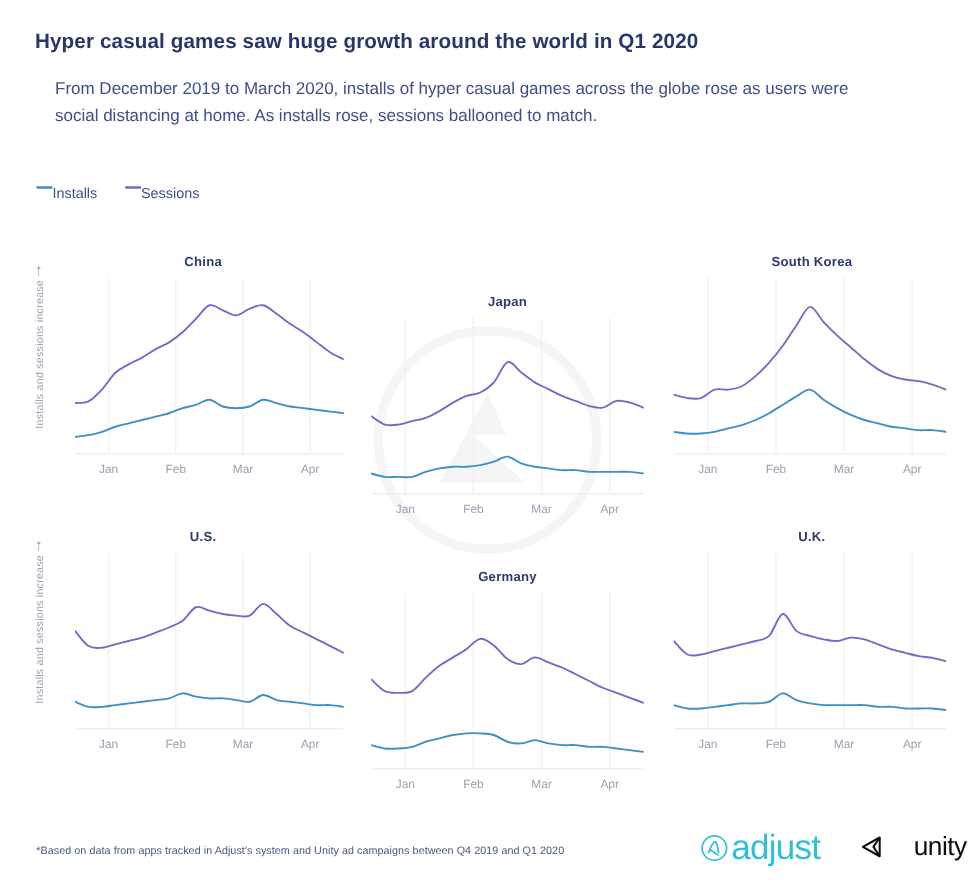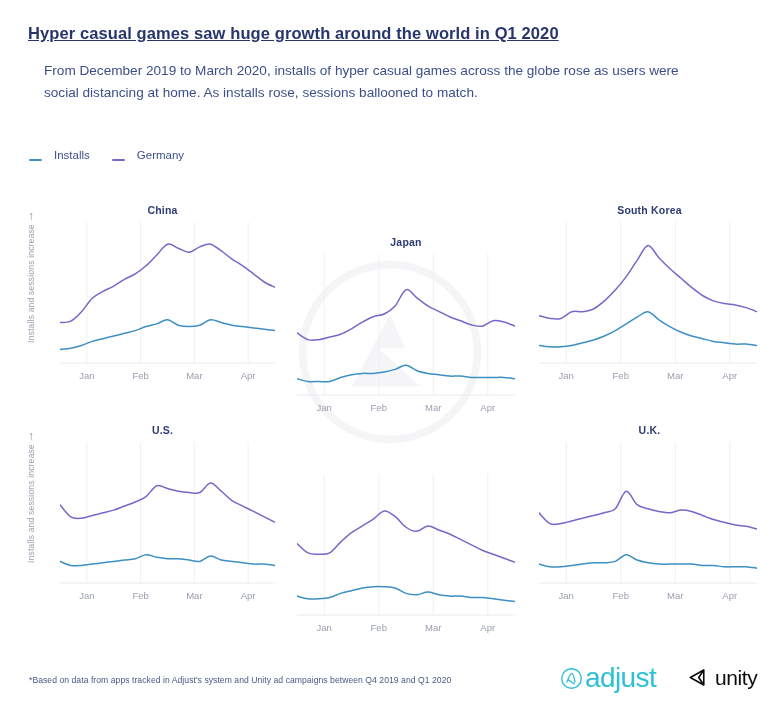--- a/index.html
+++ b/index.html
@@ -37,21 +37,20 @@
     width: 700px;
     z-index: 2;
   }
   #chart-title {
     font-size: 16.5px;
     font-weight: bold;
     color: #27366b;
     letter-spacing: 0.1px;
     margin: 0 0 10px 0;
     line-height: 1.2;
-    text-decoration: underline;
   }
   #chart-subtitle {
     font-size: 13.6px;
     color: #3d4f8a;
     line-height: 1.62;
     margin: 16px;
     font-weight: normal;
     max-width: 650px;
   }
 
@@ -60,22 +59,22 @@
     position: absolute;
     left: 29px;
     top: 149px;
     display: flex;
     align-items: center;
     gap: 22px;
     z-index: 2;
   }
   .legend-item {
     display: flex;
-    align-items: flex-end;
-    gap: 12px;
+    align-items: flex-start;
+    gap: 0;
   }
   .legend-dash {
     display: block;
     width: 13px;
     height: 2px;
     border-radius: 1px;
   }
   .legend-label {
     font-size: 11.5px;
     color: #3d4f8a;
@@ -196,21 +195,21 @@
     letter-spacing: -0.6px;
     line-height: 1;
     font-weight: normal;
   }
   #unity-logo {
     position: absolute;
     left: 685px;
     top: 10px;
     display: flex;
     align-items: center;
-    gap: 5px;
+    gap: 21px;
   }
   #unity-wordmark {
     font-size: 21px;
     color: #0b0b0b;
     letter-spacing: -0.4px;
     line-height: 1;
     font-weight: normal;
   }
 </style>
 </head>
@@ -226,21 +225,21 @@
   <p id="chart-subtitle">From December 2019 to March 2020, installs of hyper casual games across the globe rose as users were social distancing at home. As installs rose, sessions ballooned to match.</p>
 </div>
 
 <div id="legend">
   <div class="legend-item">
     <span class="legend-dash" style="background: rgb(61, 143, 196);"></span>
     <span class="legend-label">Installs</span>
   </div>
   <div class="legend-item">
     <span class="legend-dash" style="background: rgb(118, 104, 200);"></span>
-    <span class="legend-label">Germany</span>
+    <span class="legend-label">Sessions</span>
   </div>
 </div>
 
 <div id="grid">
 
   <div class="chart-row">
     <div class="panel first">
       <div class="axis-label-wrap">
         <span class="axis-arrow">↑</span>
         <span class="axis-label-text">Installs and sessions increase</span>
@@ -328,20 +327,21 @@
         </div>
       <div class="xticks">
           <span class="xtick" style="left: 12.5%;">Jan</span>
           <span class="xtick" style="left: 37.5%;">Feb</span>
           <span class="xtick" style="left: 62.5%;">Mar</span>
           <span class="xtick" style="left: 87.5%;">Apr</span>
         </div>
     </div>
 
     <div class="panel mid">
+      <div class="panel-title">Germany</div>
       <div class="plot">
           <svg width="218" height="145" viewBox="0 0 218 145">
             <line x1="27.25" x2="27.25" y1="0" y2="141" stroke="#f0f0f3" stroke-width="1"></line>
             <line x1="81.75" x2="81.75" y1="0" y2="141" stroke="#f0f0f3" stroke-width="1"></line>
             <line x1="136.25" x2="136.25" y1="0" y2="141" stroke="#f0f0f3" stroke-width="1"></line>
             <line x1="190.75" x2="190.75" y1="0" y2="141" stroke="#f0f0f3" stroke-width="1"></line>
             <line x1="0" x2="218" y1="141" y2="141" stroke="#ebebf0" stroke-width="1"></line>
             <path d="M0.00,69.45 C1.82,71.03 7.27,77.10 10.90,78.90 C14.53,80.70 18.17,80.25 21.80,80.25 C25.43,80.25 29.07,80.93 32.70,78.90 C36.33,76.88 39.97,71.47 43.60,68.10 C47.23,64.72 50.87,61.35 54.50,58.65 C58.13,55.95 61.77,54.15 65.40,51.90 C69.03,49.65 72.67,47.63 76.30,45.15 C79.93,42.68 83.57,37.50 87.20,37.05 C90.83,36.60 94.47,39.75 98.10,42.45 C101.73,45.15 105.37,50.77 109.00,53.25 C112.63,55.73 116.27,57.52 119.90,57.30 C123.53,57.07 127.17,52.12 130.80,51.90 C134.43,51.67 138.07,54.60 141.70,55.95 C145.33,57.30 148.97,58.43 152.60,60.00 C156.23,61.57 159.87,63.60 163.50,65.40 C167.13,67.20 170.77,69.00 174.40,70.80 C178.03,72.60 181.67,74.63 185.30,76.20 C188.93,77.78 192.57,78.90 196.20,80.25 C199.83,81.60 203.47,82.95 207.10,84.30 C210.73,85.65 216.18,87.67 218.00,88.35" fill="none" stroke="#7668c8" stroke-width="1.5" stroke-linejoin="round" stroke-linecap="round"></path>
             <path d="M0.00,122.10 C1.82,122.55 7.27,124.35 10.90,124.80 C14.53,125.25 18.17,125.02 21.80,124.80 C25.43,124.58 29.07,124.35 32.70,123.45 C36.33,122.55 39.97,120.53 43.60,119.40 C47.23,118.28 50.87,117.60 54.50,116.70 C58.13,115.80 61.77,114.67 65.40,114.00 C69.03,113.33 72.67,112.88 76.30,112.65 C79.93,112.43 83.57,112.43 87.20,112.65 C90.83,112.88 94.47,112.88 98.10,114.00 C101.73,115.13 105.37,118.28 109.00,119.40 C112.63,120.53 116.27,120.97 119.90,120.75 C123.53,120.53 127.17,118.05 130.80,118.05 C134.43,118.05 138.07,120.08 141.70,120.75 C145.33,121.42 148.97,121.88 152.60,122.10 C156.23,122.32 159.87,121.88 163.50,122.10 C167.13,122.32 170.77,123.22 174.40,123.45 C178.03,123.68 181.67,123.23 185.30,123.45 C188.93,123.67 192.57,124.35 196.20,124.80 C199.83,125.25 203.47,125.70 207.10,126.15 C210.73,126.60 216.18,127.28 218.00,127.50" fill="none" stroke="#3d8fc4" stroke-width="1.5" stroke-linejoin="round" stroke-linecap="round"></path>
           </svg>

